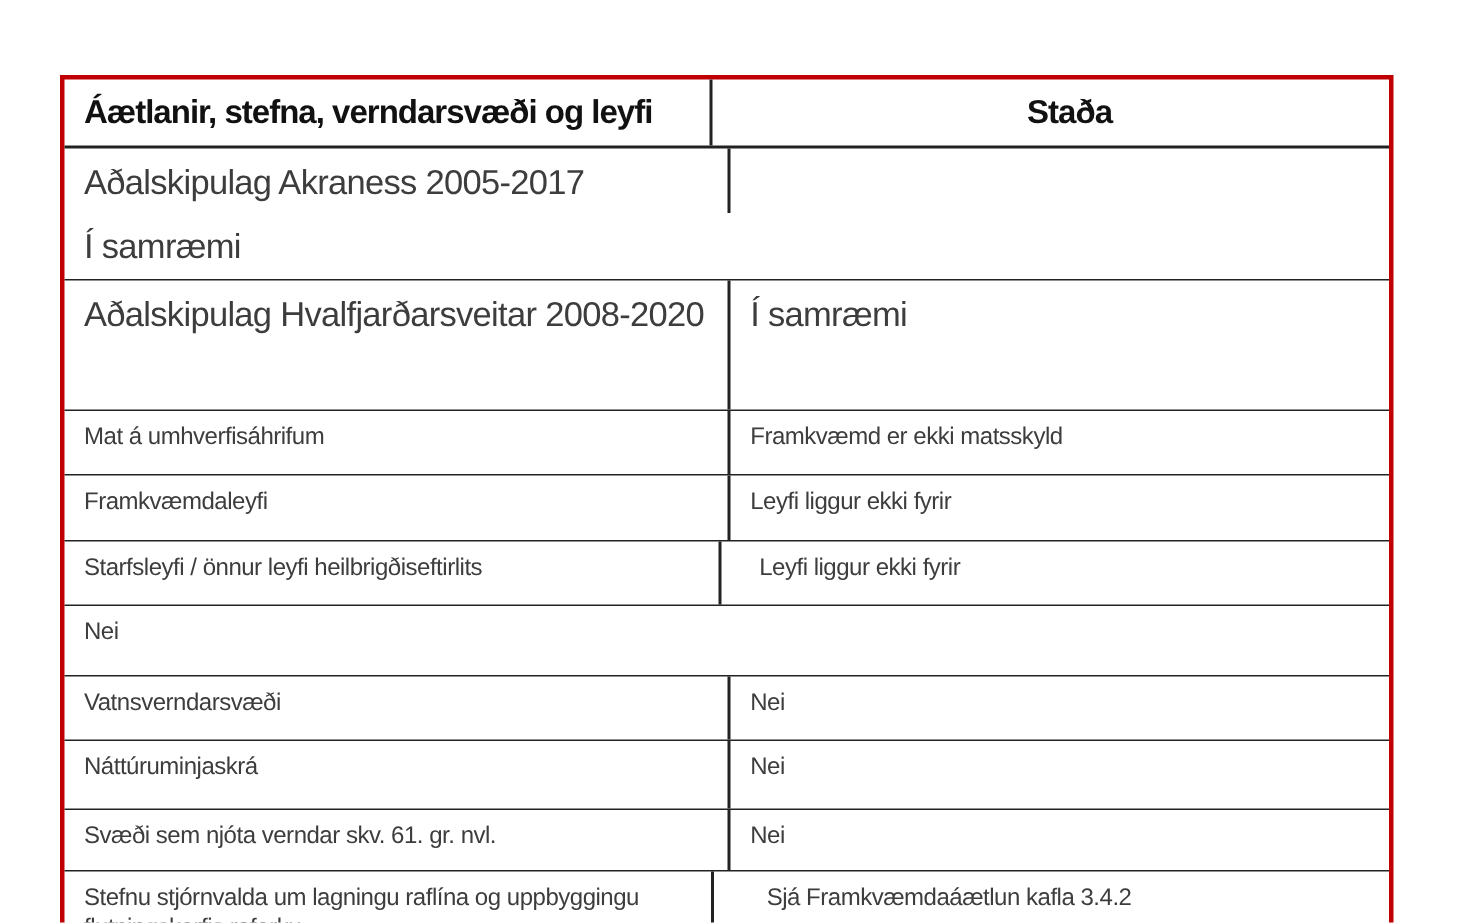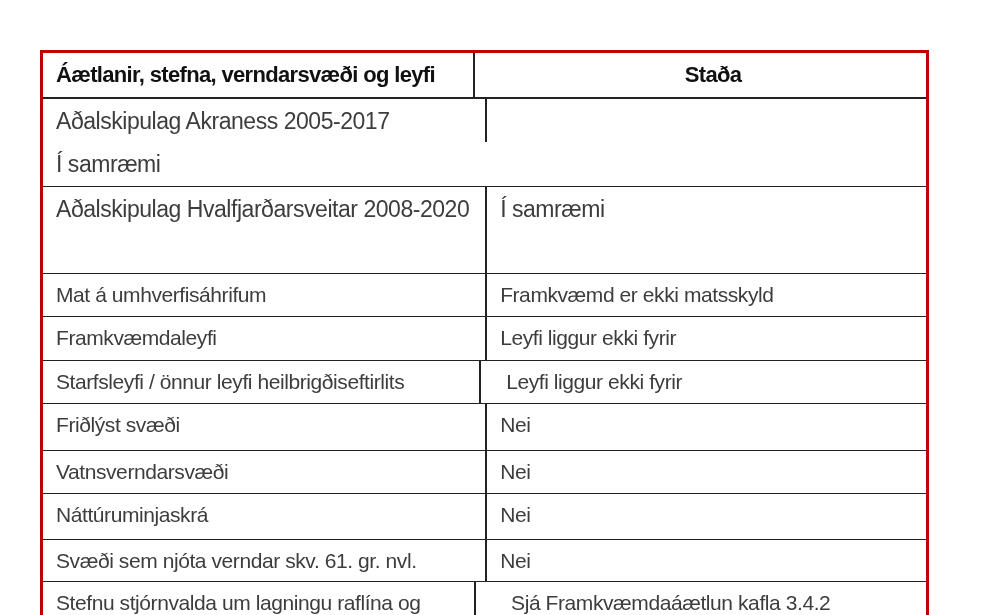--- a/index.html
+++ b/index.html
@@ -29,21 +29,21 @@
     border-top: 1.5px solid #222222;
   }
   .trow:first-child { border-top: 0; }
   
   .trow:nth-child(2) { border-top-width: 2px; flex-direction: column; }
 
   .cell {
     box-sizing: border-box;
     padding: 8px 12px 6px 13px;
     color: #3d3d3d;
-    font-size: 21px;
+    font-size: 16px;
     line-height: 1.28;
     letter-spacing: -0.02em;
     word-wrap: break-word;
   }
   .cell.left {
     width: 50.3%;
     border-right: 2px solid #222222;
   }
   .cell.right { width: 49.7%; }
 
@@ -104,21 +104,20 @@
     <div class="cell left">Framkvæmdaleyfi</div>
     <div class="cell right">Leyfi liggur ekki fyrir</div>
   </div>
 
   <div class="trow">
     <div class="cell left">Starfsleyfi / önnur leyfi heilbrigðiseftirlits</div>
     <div class="cell right">Leyfi liggur ekki fyrir</div>
   </div>
 
   <div class="trow">
-    <div class="cell left">Friðlýst svæði</div>
     <div class="cell right">Nei</div>
   </div>
 
   <div class="trow">
     <div class="cell left">Vatnsverndarsvæði</div>
     <div class="cell right">Nei</div>
   </div>
 
   <div class="trow">
     <div class="cell left">Náttúruminjaskrá</div>

